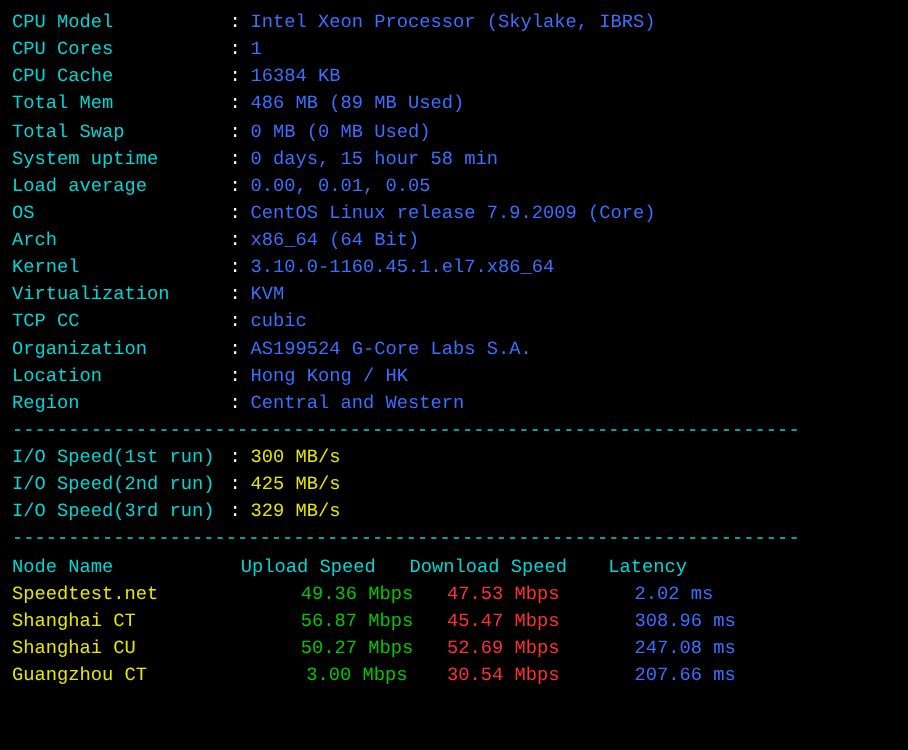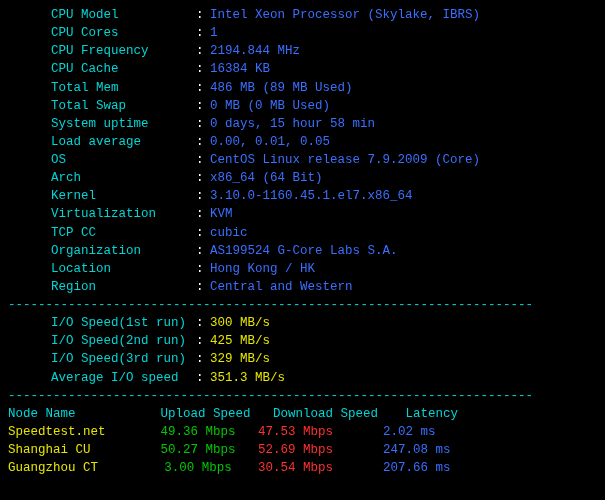--- a/index.html
+++ b/index.html
@@ -15,69 +15,68 @@
     overflow: hidden;
     box-sizing: border-box;
     padding: 6px 8px;
   }
   .row {
     white-space: nowrap;
   }
   .cyan  { color: #00d6d6; }
   .blue  { color: #3a6fff; }
   .yellow{ color: #e6e600; }
-  .green { color: #00c800; }
+  .green { color: #00c800; margin-left: 40px; }
   .red   { color: #ff3030; }
   .white { color: #ffffff; }
   .divider {
     color: #00d6d6;
     letter-spacing: 0;
     overflow: hidden;
   }
   
-  .label { display:inline-block; width:145px;margin-left:43px; }
+  .label { display:inline-block; width:145px; }
   .colon { display:inline-block; width:14px; text-align:left;}
   .node  { display:inline-block; width:130px; }
   .up    { display:inline-block; width:120px;text-align:center; }
   .dn    { display:inline-block; width:125px; }
   .lat   { display:inline-block;text-align:right; }
 </style>
 </head>
 <body>
 
 <div id="sys-block">
     <div class="row"><span class="label cyan">CPU Model</span><span class="colon white">: </span><span class="blue">Intel Xeon Processor (Skylake, IBRS)</span></div>
     <div class="row"><span class="label cyan">CPU Cores</span><span class="colon white">: </span><span class="blue">1</span></div>
-    <div class="row"><span class="label cyan">CPU Frequency</span><span class="colon white">: </span><span class="blue">2194.844 MHz</span></div>
     <div class="row"><span class="label cyan">CPU Cache</span><span class="colon white">: </span><span class="blue">16384 KB</span></div>
     <div class="row"><span class="label cyan">Total Mem</span><span class="colon white">: </span><span class="blue">486 MB (89 MB Used)</span></div>
     <div class="row"><span class="label cyan">Total Swap</span><span class="colon white">: </span><span class="blue">0 MB (0 MB Used)</span></div>
     <div class="row"><span class="label cyan">System uptime</span><span class="colon white">: </span><span class="blue">0 days, 15 hour 58 min</span></div>
     <div class="row"><span class="label cyan">Load average</span><span class="colon white">: </span><span class="blue">0.00, 0.01, 0.05</span></div>
     <div class="row"><span class="label cyan">OS</span><span class="colon white">: </span><span class="blue">CentOS Linux release 7.9.2009 (Core)</span></div>
     <div class="row"><span class="label cyan">Arch</span><span class="colon white">: </span><span class="blue">x86_64 (64 Bit)</span></div>
     <div class="row"><span class="label cyan">Kernel</span><span class="colon white">: </span><span class="blue">3.10.0-1160.45.1.el7.x86_64</span></div>
     <div class="row"><span class="label cyan">Virtualization</span><span class="colon white">: </span><span class="blue">KVM</span></div>
     <div class="row"><span class="label cyan">TCP CC</span><span class="colon white">: </span><span class="blue">cubic</span></div>
     <div class="row"><span class="label cyan">Organization</span><span class="colon white">: </span><span class="blue">AS199524 G-Core Labs S.A.</span></div>
     <div class="row"><span class="label cyan">Location</span><span class="colon white">: </span><span class="blue">Hong Kong / HK</span></div>
     <div class="row"><span class="label cyan">Region</span><span class="colon white">: </span><span class="blue">Central and Western</span></div>
   </div>
 <div class="row divider">----------------------------------------------------------------------</div>
 <div id="io-block">
     <div class="row"><span class="label cyan">I/O Speed(1st run)</span><span class="colon white">: </span><span class="yellow">300 MB/s</span></div>
     <div class="row"><span class="label cyan">I/O Speed(2nd run)</span><span class="colon white">: </span><span class="yellow">425 MB/s</span></div>
     <div class="row"><span class="label cyan">I/O Speed(3rd run)</span><span class="colon white">: </span><span class="yellow">329 MB/s</span></div>
-    <div class="row"><span class="label cyan">Average I/O speed</span><span class="colon white">: </span><span class="yellow">351.3 MB/s</span></div>
   </div>
 <div class="row divider">----------------------------------------------------------------------</div>
 
 <div class="row">
  <span class="node cyan">Node Name</span>
  <span class="up cyan">Upload Speed</span>
  <span class="dn cyan">Download Speed</span>
  <span class="lat cyan">Latency</span>
 </div>
 <div id="speed-block">
     <div class="row"><span class="node yellow">Speedtest.net</span><span class="up green">49.36 Mbps</span><span class="dn red">47.53 Mbps</span><span class="lat blue">2.02 ms</span></div>
+    <div class="row"><span class="node yellow">Shanghai   CT</span><span class="up green">56.87 Mbps</span><span class="dn red">45.47 Mbps</span><span class="lat blue">308.96 ms</span></div>
     <div class="row"><span class="node yellow">Shanghai   CU</span><span class="up green">50.27 Mbps</span><span class="dn red">52.69 Mbps</span><span class="lat blue">247.08 ms</span></div>
     <div class="row"><span class="node yellow">Guangzhou  CT</span><span class="up green">3.00 Mbps</span><span class="dn red">30.54 Mbps</span><span class="lat blue">207.66 ms</span></div>
   </div>
 
 </body></html>

